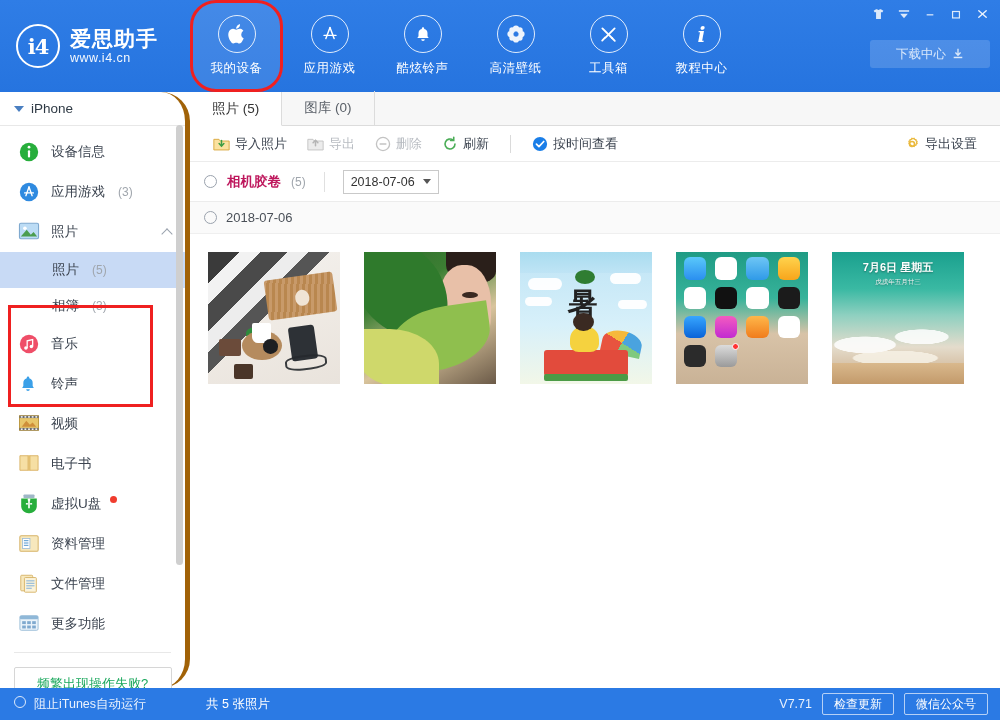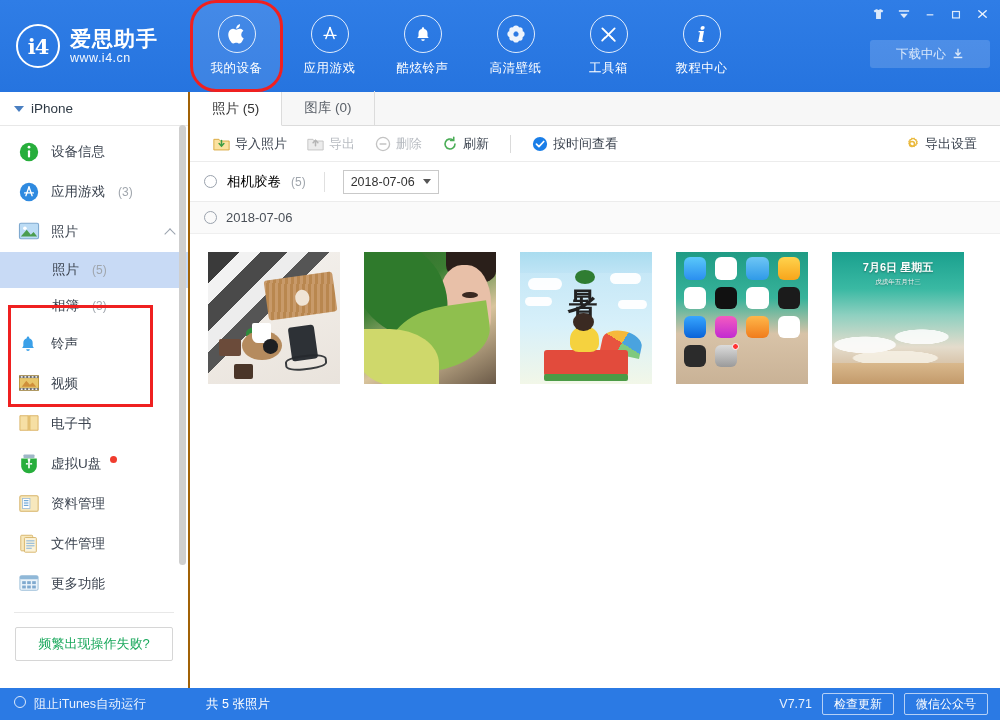--- a/index.html
+++ b/index.html
@@ -57,21 +57,21 @@
   .dlcenter {
     position:absolute; right:10px; top:40px; width:120px; height:28px;
     background:rgba(255,255,255,.16); border-radius:3px;
     display:flex; align-items:center; justify-content:center; gap:6px;
     color:#dbe9fb; font-size:12.5px; cursor:pointer;
   }
 
   
   .sidebar {
     position:absolute; left:0; top:92px; width:190px; height:596px;
-    background:#fff; border-right:2px solid #a16207;
+    background:#fff; border-right:5px solid #a16207;border-radius:29px;
   }
   .device-row {
     height:34px; display:flex; align-items:center; gap:7px; padding-left:14px;
     border-bottom:1px solid #e8e8e8; cursor:pointer;
   }
   .caret-down { width:0;height:0;border-left:5px solid transparent;border-right:5px solid transparent;border-top:6px solid #4a7fc1; }
   .device-name { font-size:13.5px; color:#2f3a45; }
 
   .side-list { padding-top:6px; }
   .side-item {
@@ -122,21 +122,21 @@
   .tb-btn {
     display:flex; align-items:center; gap:5px; padding:4px 9px;
     font-size:13px; color:#3c4450; cursor:pointer; border-radius:2px;
   }
   .tb-btn.disabled { color:#b8bcc2; cursor:default; }
   .tb-sep { width:1px; height:18px; background:#dadada; margin:0 10px; }
   .tb-right { margin-left:auto; display:flex; align-items:center; }
 
   .filterbar { height:40px; display:flex; align-items:center; padding:0 14px; gap:10px; border-bottom:1px solid #ececec; }
   .radio-o { width:13px; height:13px; border:1.6px solid #9aa2ad; border-radius:50%; flex:none; }
-  .roll-name { font-size:13.5px; color:#000000; font-weight:normal; }
+  .roll-name { font-size:13.5px; color:#be185d; font-weight:bold; }
   .roll-count { font-size:12px; color:#a0a6ad; }
   .vsep { width:1px; height:20px; background:#e0e0e0; margin:0 8px; }
   .datesel {
     width:96px; height:24px; border:1px solid #c9c9c9; background:#fff;
     display:flex; align-items:center; padding:0 7px; font-size:12.5px; color:#333;
     cursor:pointer; position:relative;
   }
   .datesel .dcaret { position:absolute; right:7px; width:0;height:0;
     border-left:4px solid transparent;border-right:4px solid transparent;border-top:5px solid #555; }
 
@@ -423,20 +423,31 @@
       <div class="side-item sub sel">
         <span class="side-label">照片</span>
         <span class="side-count">(5)</span>
       </div>
 
       <div class="side-item sub">
         <span class="side-label">相簿</span>
         <span class="side-count">(3)</span>
       </div>
 
+      <div class="side-item">
+        <span class="sicon">
+          <svg width="22" height="22" viewBox="0 0 24 24">
+              <circle cx="12" cy="12" r="10" fill="#ef4e68"></circle>
+              <path d="M10 16.5 V8.5 l6-1.4 v7.6" stroke="#fff" stroke-width="1.4" fill="none"></path>
+              <circle cx="8.6" cy="16.4" r="1.9" fill="#fff"></circle>
+              <circle cx="14.6" cy="14.8" r="1.9" fill="#fff"></circle>
+            </svg>
+        </span>
+        <span class="side-label">音乐</span>
+      </div>
 
       <div class="side-item">
         <span class="sicon">
           <svg width="20" height="22" viewBox="0 0 24 24" fill="#3ba0e8">
               <path d="M12 3a1.5 1.5 0 0 1 1.5 1.5v.5A5.7 5.7 0 0 1 17.6 10.5v4l1.4 2.2H5l1.4-2.2v-4A5.7 5.7 0 0 1 10.5 5v-.5A1.5 1.5 0 0 1 12 3zM9.8 18.3h4.4a2.2 2.2 0 0 1-4.4 0z"></path>
             </svg>
         </span>
         <span class="side-label">铃声</span>
       </div>
 

